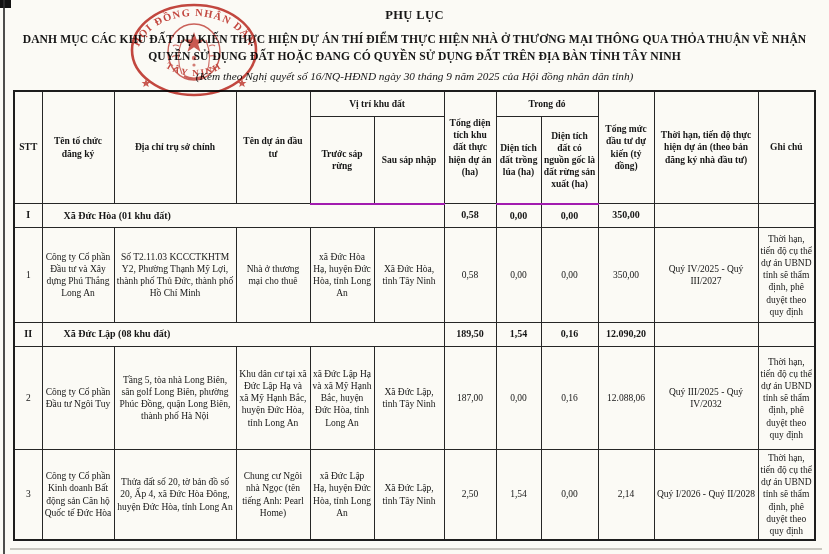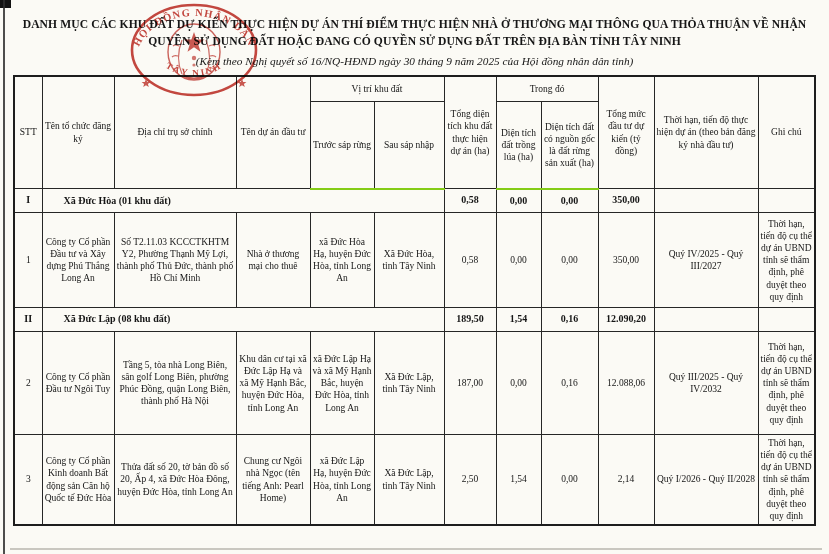--- a/index.html
+++ b/index.html
@@ -36,35 +36,36 @@
     background:transparent;
   }
   table.land th,table.land td{
     border:1px solid #262626;
     padding:1px 2px;
     vertical-align:middle;
     text-align:center;
     overflow:hidden;
   }
   table.land{border:2px solid #1d1d1d;}
-  thead th{font-weight:normal;}
-  thead tr.subhead th{border-bottom:2px solid #84cc16;}
+  thead th{font-weight:bold;}
+  thead tr.subhead th{border-bottom:2px solid #a21caf;}
   tr.section td{font-weight:bold;font-size:10px;}
   tr.section td.sec-label{text-align:left;padding-left:21px;}
   td.num{text-align:right;padding-right:3px;}
   tr.section td.num{font-weight:bold;}
 </style>
 </head>
 <body>
 
 <div class="scan-corner"></div>
 <div class="scan-edge"></div>
 <div class="scan-bottom"></div>
 
 <div class="doc-header">
+  <div class="appendix-title">PHỤ LỤC</div>
   <div class="main-title">DANH MỤC CÁC KHU ĐẤT DỰ KIẾN THỰC HIỆN DỰ ÁN THÍ ĐIỂM THỰC HIỆN NHÀ Ở THƯƠNG MẠI THÔNG QUA THỎA THUẬN VỀ NHẬN QUYỀN SỬ DỤNG ĐẤT HOẶC ĐANG CÓ QUYỀN SỬ DỤNG ĐẤT TRÊN ĐỊA BÀN TỈNH TÂY NINH</div>
   <div class="sub-title">(Kèm theo Nghị quyết số 16/NQ-HĐND ngày 30 tháng 9 năm 2025 của Hội đồng nhân dân tỉnh)</div>
 </div>
 
 <svg class="seal" width="164" height="110" viewBox="0 0 164 110">
   <defs>
     <path id="sealTopArc" d="M 25,58 A 57,42 0 0 1 139,58" fill="none"></path>
     <path id="sealBotArc" d="M 41,50 A 42,33 0 0 0 123,50" fill="none"></path>
   </defs>
   <g stroke="#c13a32" fill="none">

